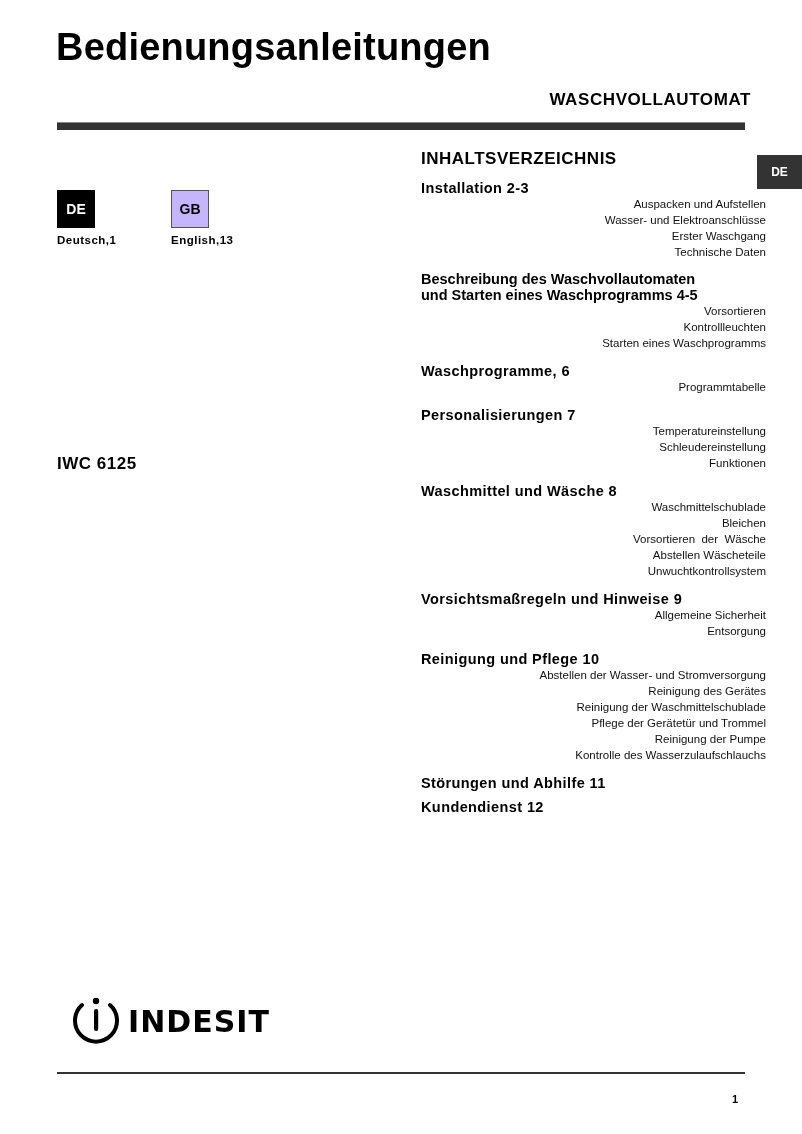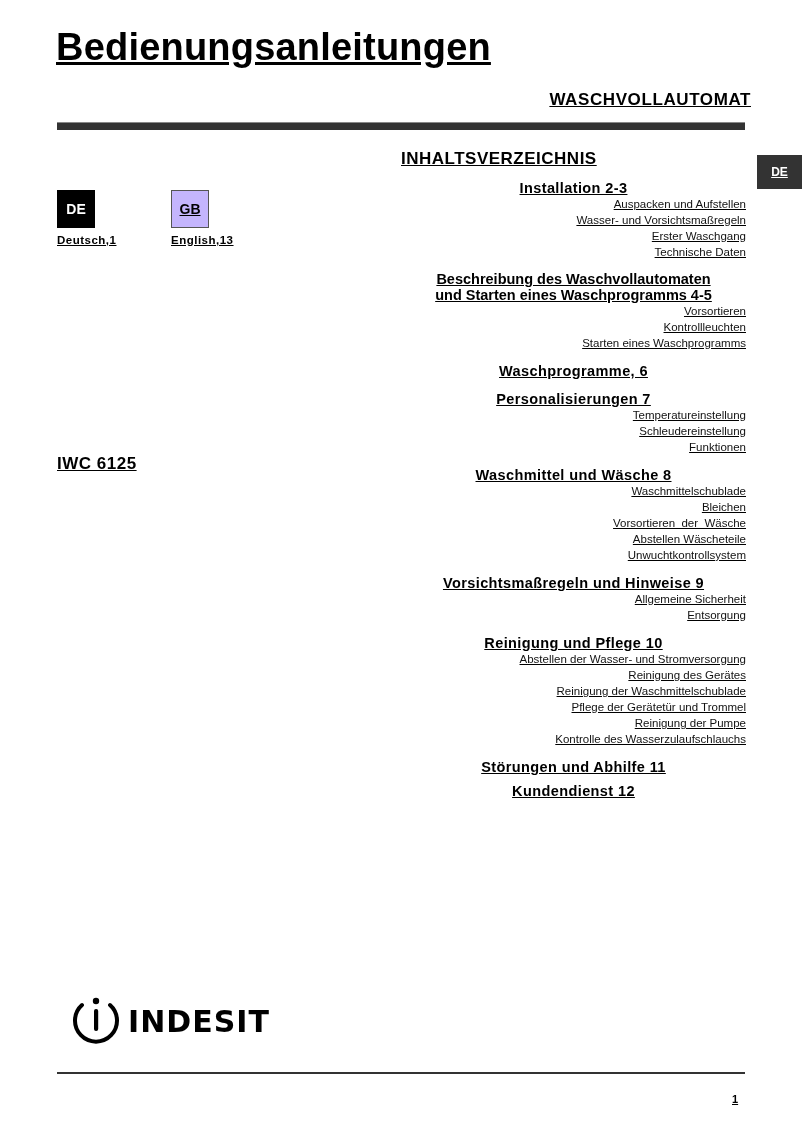--- a/index.html
+++ b/index.html
@@ -1,34 +1,34 @@
 <!DOCTYPE html>
 <html><head>
 <meta charset="utf-8">
 <style>
   html, body { margin:0; padding:0; background:#ffffff; }
   body { width:802px; height:1134px; position:relative; overflow:hidden;
          font-family:"Liberation Sans", sans-serif; color:#000; }
-  .abs { position:absolute;text-decoration:underline; }
+  .abs { position:absolute; }
   .title { left:56px; top:24px; font-size:38px; font-weight:bold; letter-spacing:0.2px; line-height:46px; white-space:nowrap; }
   .subtitle { right:51px; top:89px; font-size:17px; font-weight:bold; letter-spacing:0.6px; line-height:22px; white-space:nowrap; }
   .topbar { left:57px; top:122px; width:688px; height:8px; background:#333333; border-top:1px solid #888; box-sizing:border-box; }
   .side-tab { left:757px; top:155px; width:45px; height:34px; background:#333333; color:#fff;
               font-size:12px; font-weight:bold; display:flex; align-items:center; justify-content:center; }
   .lang { top:190px; width:100px; }
   .lang-box { width:38px; height:38px; box-sizing:border-box; display:flex; align-items:center; justify-content:center;
               font-size:14px; font-weight:bold; }
   .lang-box.dark { background:#000; color:#fff; }
   .lang-box.light { background:#c4b5fd; color:#000; border:1px solid #555; }
   .lang-label { margin-top:6px; font-size:11.5px; font-weight:bold; letter-spacing:0.5px; white-space:nowrap; }
   .model { left:57px; top:454px; font-size:17px; font-weight:bold; letter-spacing:0.5px; white-space:nowrap; }
-  .toc { left:401px; top:148px; width:345px; }
+  .toc { left:421px; top:148px; width:345px; }
   .toc-heading { font-size:17px; font-weight:bold; letter-spacing:0.5px; line-height:22px; margin-bottom:10px; white-space:nowrap; }
   .toc-section { margin-bottom:12px; }
-  .toc-section-title { font-size:14.5px; font-weight:bold; line-height:16px; letter-spacing:0.4px;text-align:center; }
+  .toc-section-title { font-size:14.5px; font-weight:bold; line-height:16px; letter-spacing:0.4px; }
   .toc-section-title.tight { letter-spacing:0; line-height:15.5px; }
   .toc-item { font-size:11.5px; line-height:16px; color:#111; white-space:nowrap;text-align:right; }
   .logo { left:72px; top:993px; width:200px; height:52px; }
   .bottom-line { left:57px; top:1072px; width:688px; height:2px; background:#333; }
   .page-num { left:732px; top:1093px; font-size:11px; font-weight:bold; }
 </style>
 </head>
 <body>
 
 <div class="abs title">Bedienungsanleitungen</div>
@@ -47,37 +47,38 @@
 </div>
 
 <div class="abs model">IWC 6125</div>
 
 <div class="abs toc">
   <div class="toc-heading">INHALTSVERZEICHNIS</div>
 
   <div class="toc-section">
     <div class="toc-section-title">Installation 2-3</div>
     <div class="toc-item">Auspacken und Aufstellen</div>
-    <div class="toc-item">Wasser- und Vorsichtsmaßregeln</div>
+    <div class="toc-item">Wasser- und Elektroanschlüsse</div>
     <div class="toc-item">Erster Waschgang</div>
     <div class="toc-item">Technische Daten</div>
   </div>
 
   <div class="toc-section">
     <div class="toc-section-title tight">
       <div>Beschreibung des Waschvollautomaten</div>
       <div>und Starten eines Waschprogramms 4-5</div>
     </div>
     <div class="toc-item">Vorsortieren</div>
     <div class="toc-item">Kontrollleuchten</div>
     <div class="toc-item">Starten eines Waschprogramms</div>
   </div>
 
   <div class="toc-section">
     <div class="toc-section-title">Waschprogramme, 6</div>
+    <div class="toc-item">Programmtabelle</div>
   </div>
 
   <div class="toc-section">
     <div class="toc-section-title">Personalisierungen 7</div>
     <div class="toc-item">Temperatureinstellung</div>
     <div class="toc-item">Schleudereinstellung</div>
     <div class="toc-item">Funktionen</div>
   </div>
 
   <div class="toc-section">

